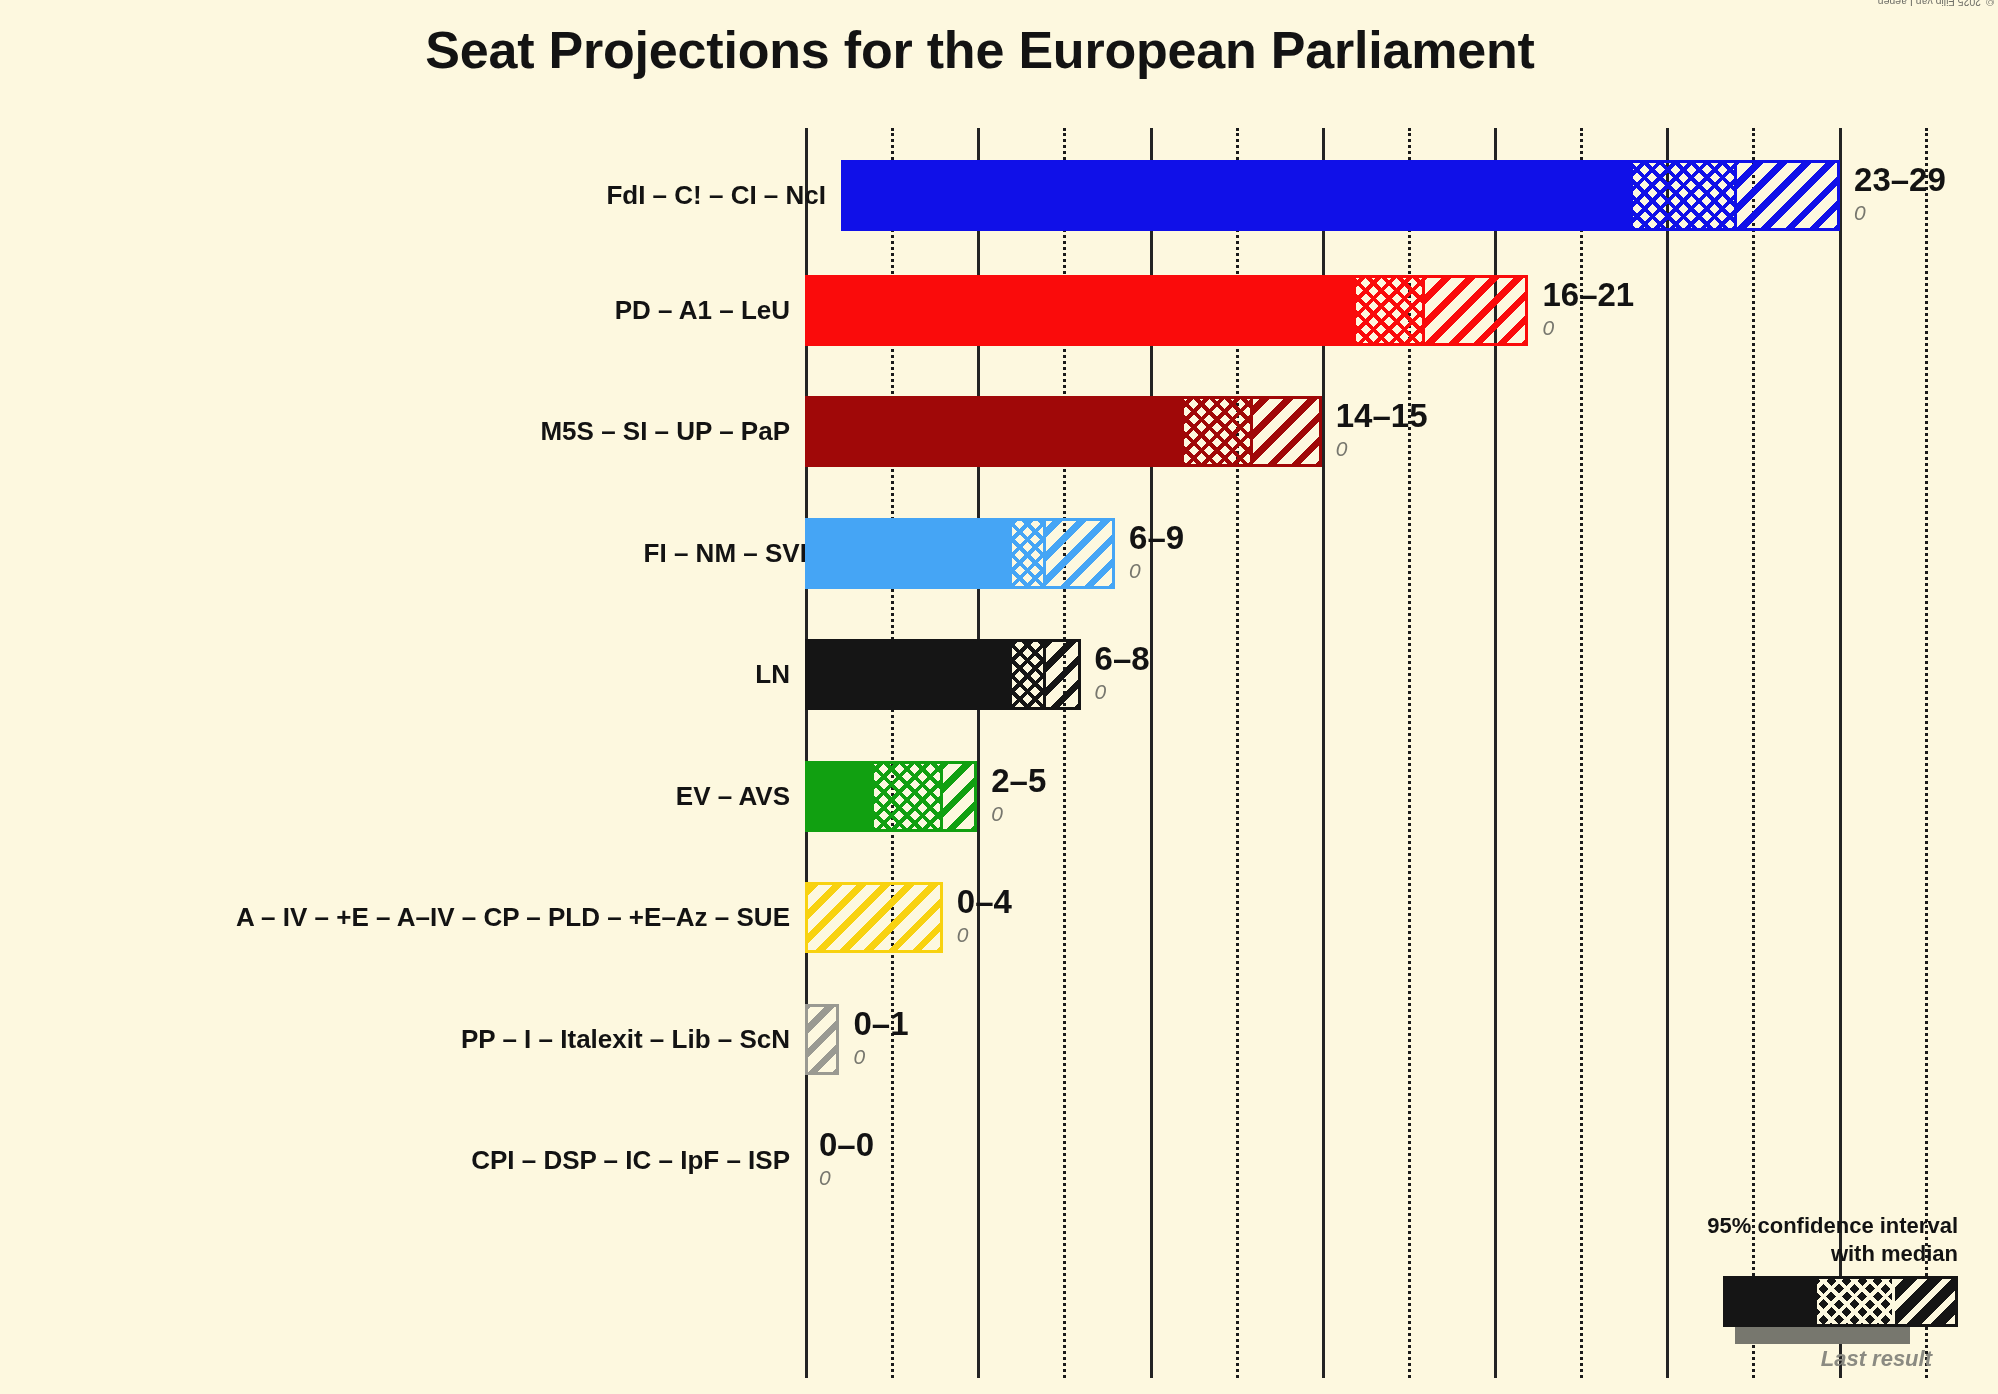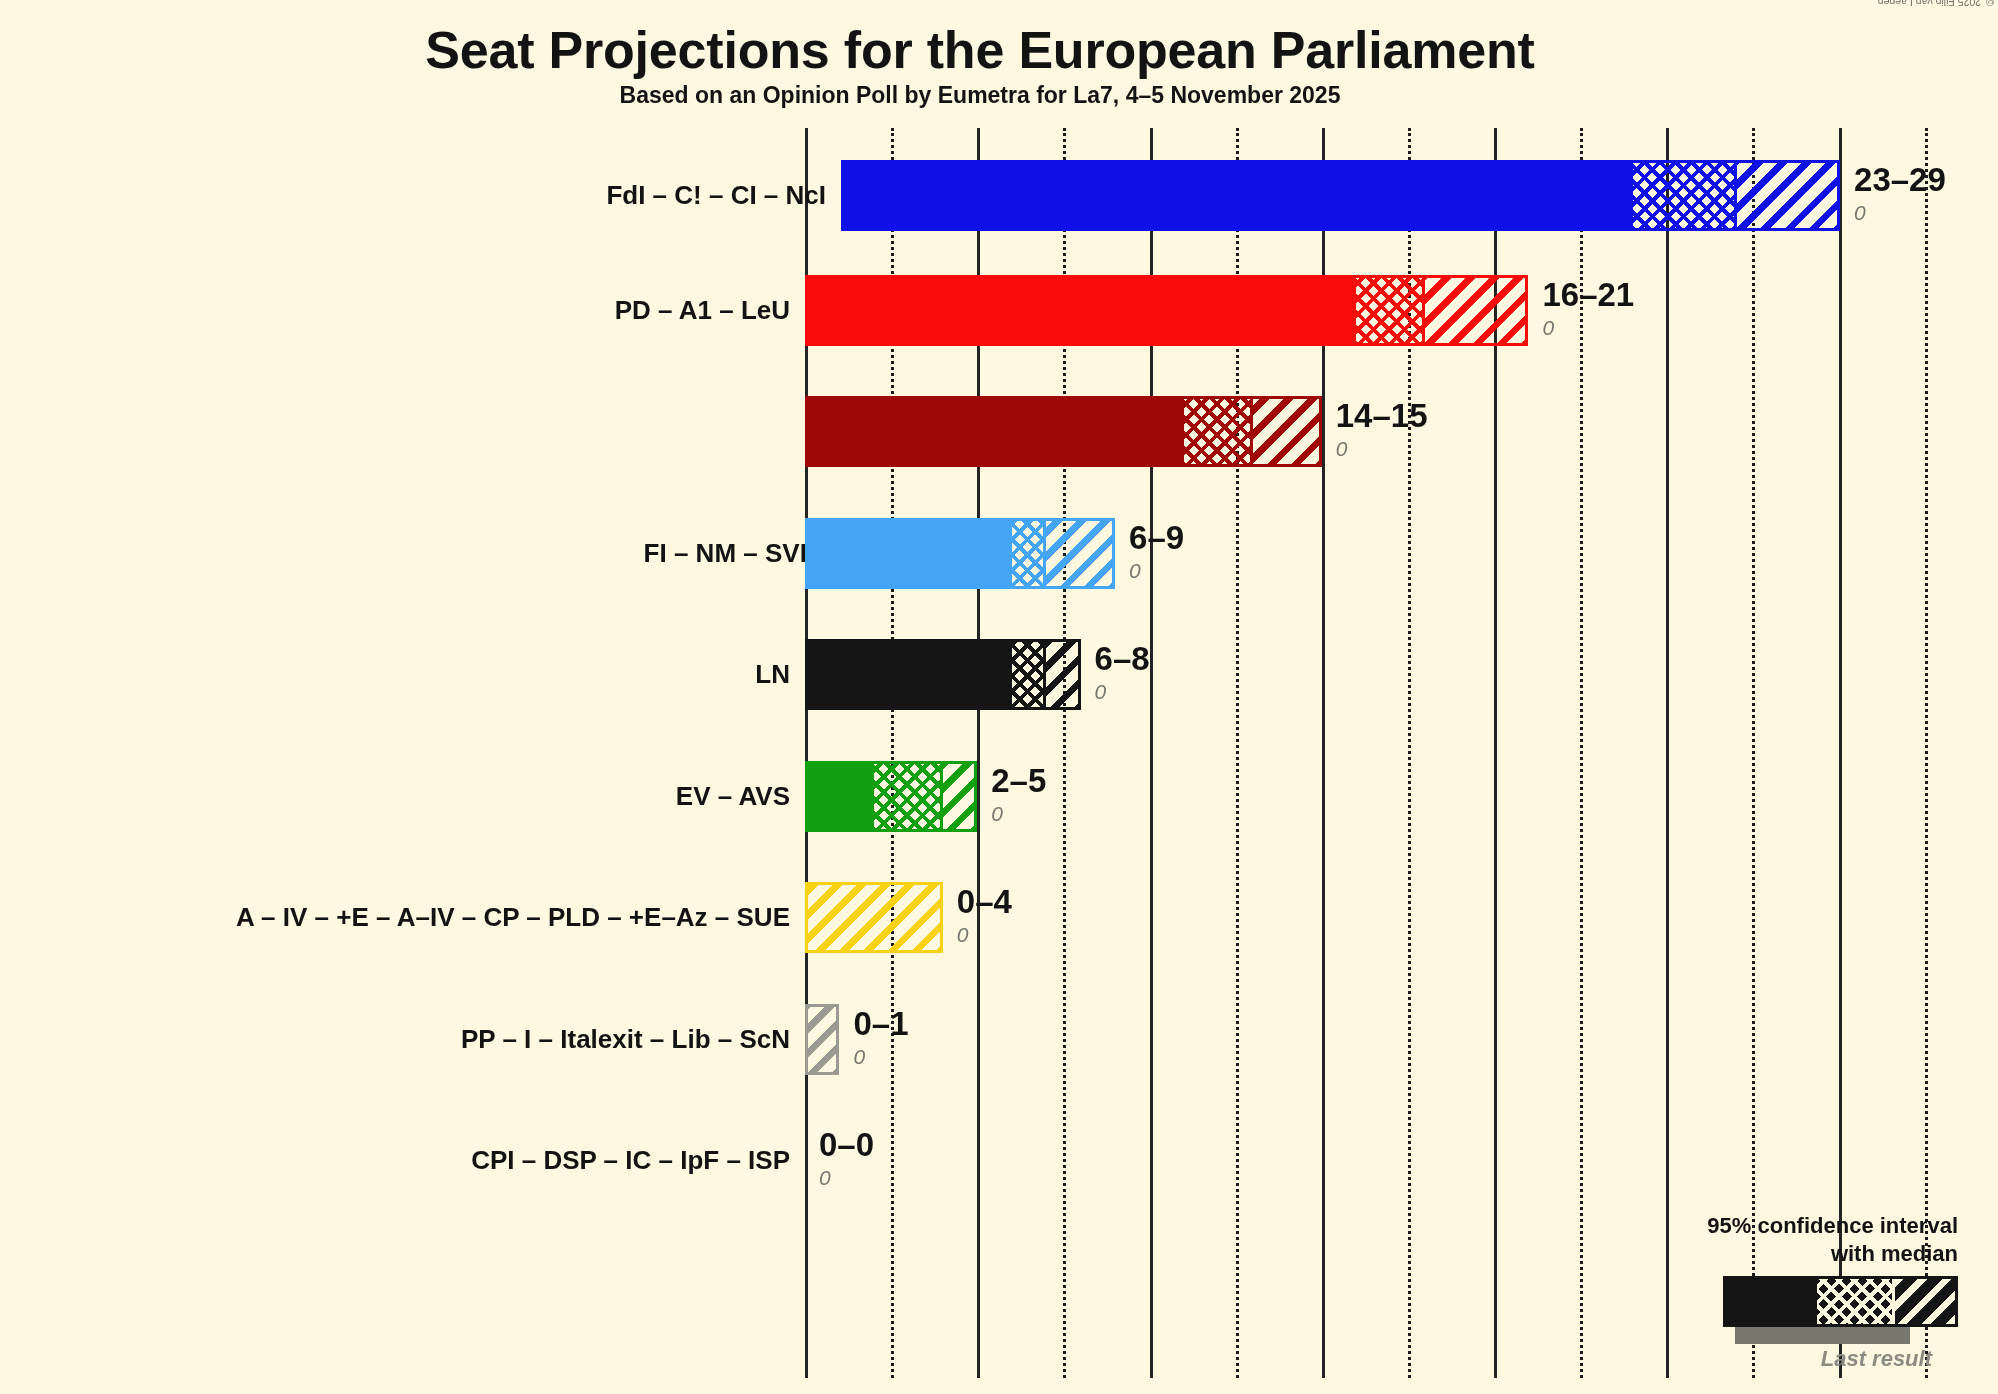--- a/index.html
+++ b/index.html
@@ -130,21 +130,20 @@
     margin-top: 2px; margin-right: 26px;
     white-space: nowrap;
   }
 </style>
 </head>
 <body>
 
 <div id="root">
 
   <div id="title">Seat Projections for the European Parliament</div>
-  <div id="subtitle">Based on an Opinion Poll by Eumetra for La7, 4–5 November 2025</div>
   <div id="copyright">© 2025 Filip van Laenen</div>
 
   <div id="plot" style="left: 805px; top: 128px; height: 1250px; width: 1145px;">
       <div class="gridline dotted" style="left: 86.125px;"></div>
       <div class="gridline dotted" style="left: 258.375px;"></div>
       <div class="gridline dotted" style="left: 430.625px;"></div>
       <div class="gridline dotted" style="left: 602.875px;"></div>
       <div class="gridline dotted" style="left: 775.125px;"></div>
       <div class="gridline dotted" style="left: 947.375px;"></div>
       <div class="gridline dotted" style="left: 1119.62px;"></div>
@@ -174,20 +173,21 @@
         <div class="bar-wrap" style="left: 805px; width: 723.45px;">
           <div class="seg solid" style="left: 0px; width: 551.2px; background: rgb(250, 11, 11);"></div>
           <div class="seg cross" style="left: 551.2px; width: 68.9px; background-image: repeating-linear-gradient(45deg, rgb(250, 11, 11) 0px, rgb(250, 11, 11) 4px, transparent 4px, transparent 11px), repeating-linear-gradient(-45deg, rgb(250, 11, 11) 0px, rgb(250, 11, 11) 4px, transparent 4px, transparent 11px); border-right: 3px solid rgb(250, 11, 11);"></div>
           <div class="seg diag" style="left: 620.1px; width: 103.35px; background-image: repeating-linear-gradient(-45deg, rgb(250, 11, 11) 0px, rgb(250, 11, 11) 7px, transparent 7px, transparent 17px);"></div>
           <div class="bar-outline" style="width: 723.45px; border-color: rgb(250, 11, 11);"></div>
         </div>
         <div class="value" style="left: 1542.45px;">16–21</div>
         <div class="last" style="left: 1542.45px;">0</div>
       </div>
       <div class="row" style="top: 371px;">
+        <div class="row-label">M5S – SI – UP – PaP</div>
         <div class="bar-wrap" style="left: 805px; width: 516.75px;">
           <div class="seg solid" style="left: 0px; width: 378.95px; background: rgb(160, 8, 8);"></div>
           <div class="seg cross" style="left: 378.95px; width: 68.9px; background-image: repeating-linear-gradient(45deg, rgb(160, 8, 8) 0px, rgb(160, 8, 8) 4px, transparent 4px, transparent 11px), repeating-linear-gradient(-45deg, rgb(160, 8, 8) 0px, rgb(160, 8, 8) 4px, transparent 4px, transparent 11px); border-right: 3px solid rgb(160, 8, 8);"></div>
           <div class="seg diag" style="left: 447.85px; width: 68.9px; background-image: repeating-linear-gradient(-45deg, rgb(160, 8, 8) 0px, rgb(160, 8, 8) 7px, transparent 7px, transparent 17px);"></div>
           <div class="bar-outline" style="width: 516.75px; border-color: rgb(160, 8, 8);"></div>
         </div>
         <div class="value" style="left: 1335.75px;">14–15</div>
         <div class="last" style="left: 1335.75px;">0</div>
       </div>
       <div class="row" style="top: 492.5px; padding-left: 27px;">

